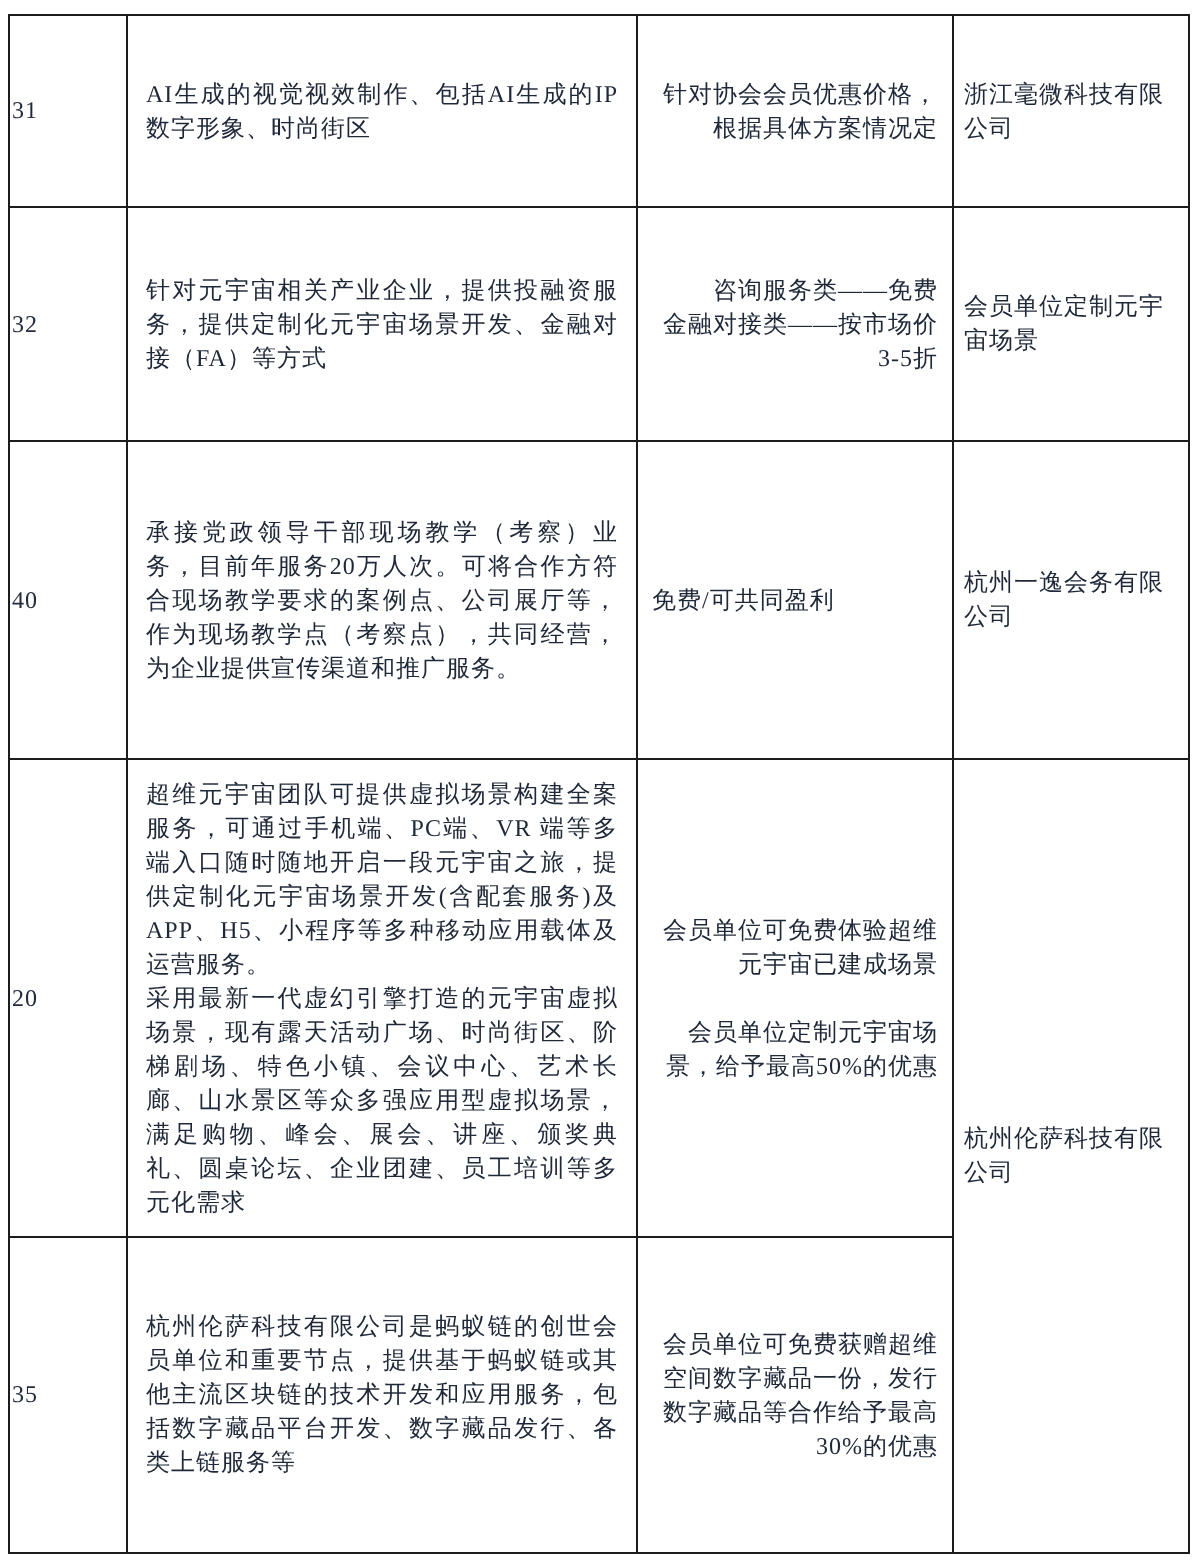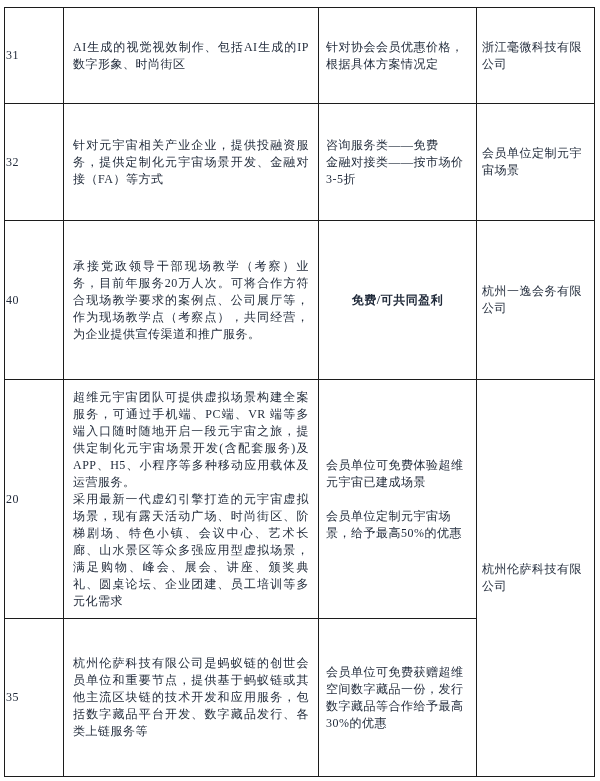--- a/index.html
+++ b/index.html
@@ -47,28 +47,27 @@
     text-align: left;
     font-family: "Liberation Serif", "DejaVu Serif", serif;
     color: #232c3c;
   }
   td.c-svc {
     text-align: justify;
     padding: 5px 9px;
     white-space: pre-line;
   }
   td.c-offer {
-    text-align: left;
+    text-align: right;
     padding: 5px 7px;
     white-space: pre-line;
   }
   td.c-offer.center {
-    text-align: center;
+    text-align: left;
     white-space: normal;
-    font-weight: bold;
   }
   td.c-co {
     text-align: left;
     padding: 4px 5px;
   }
 </style>
 </head>
 <body>
 
 <div class="page">

